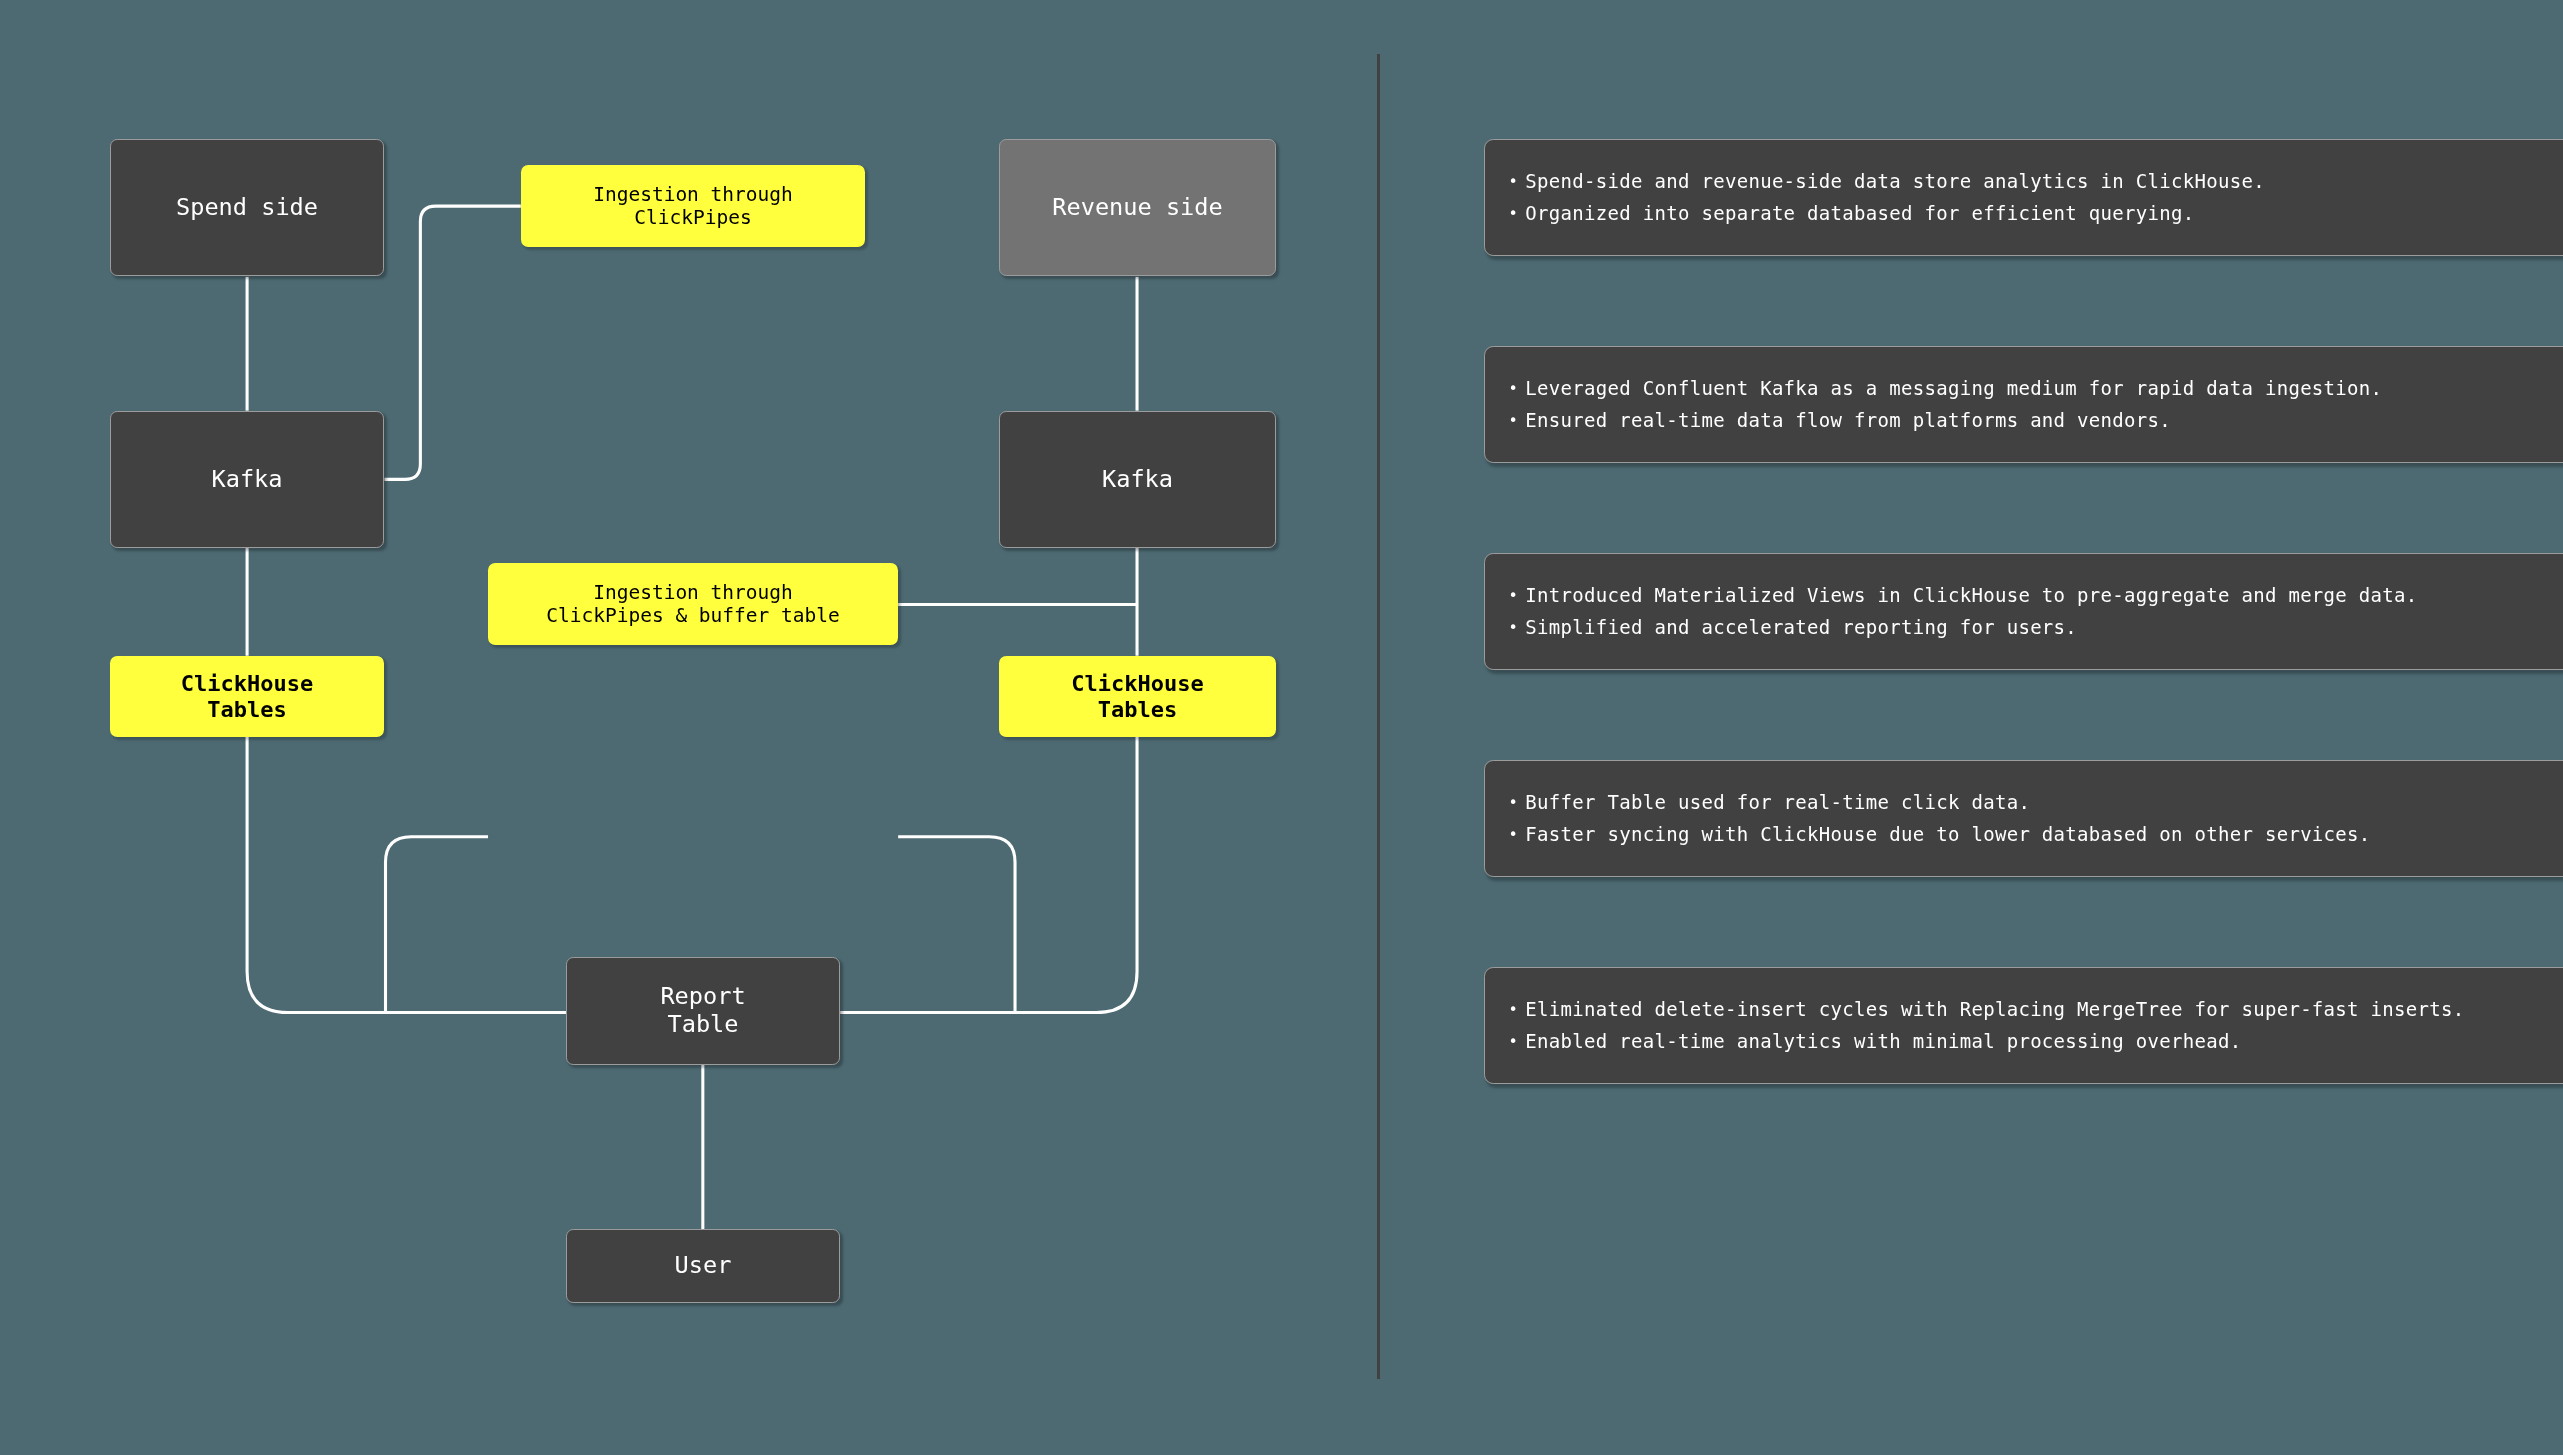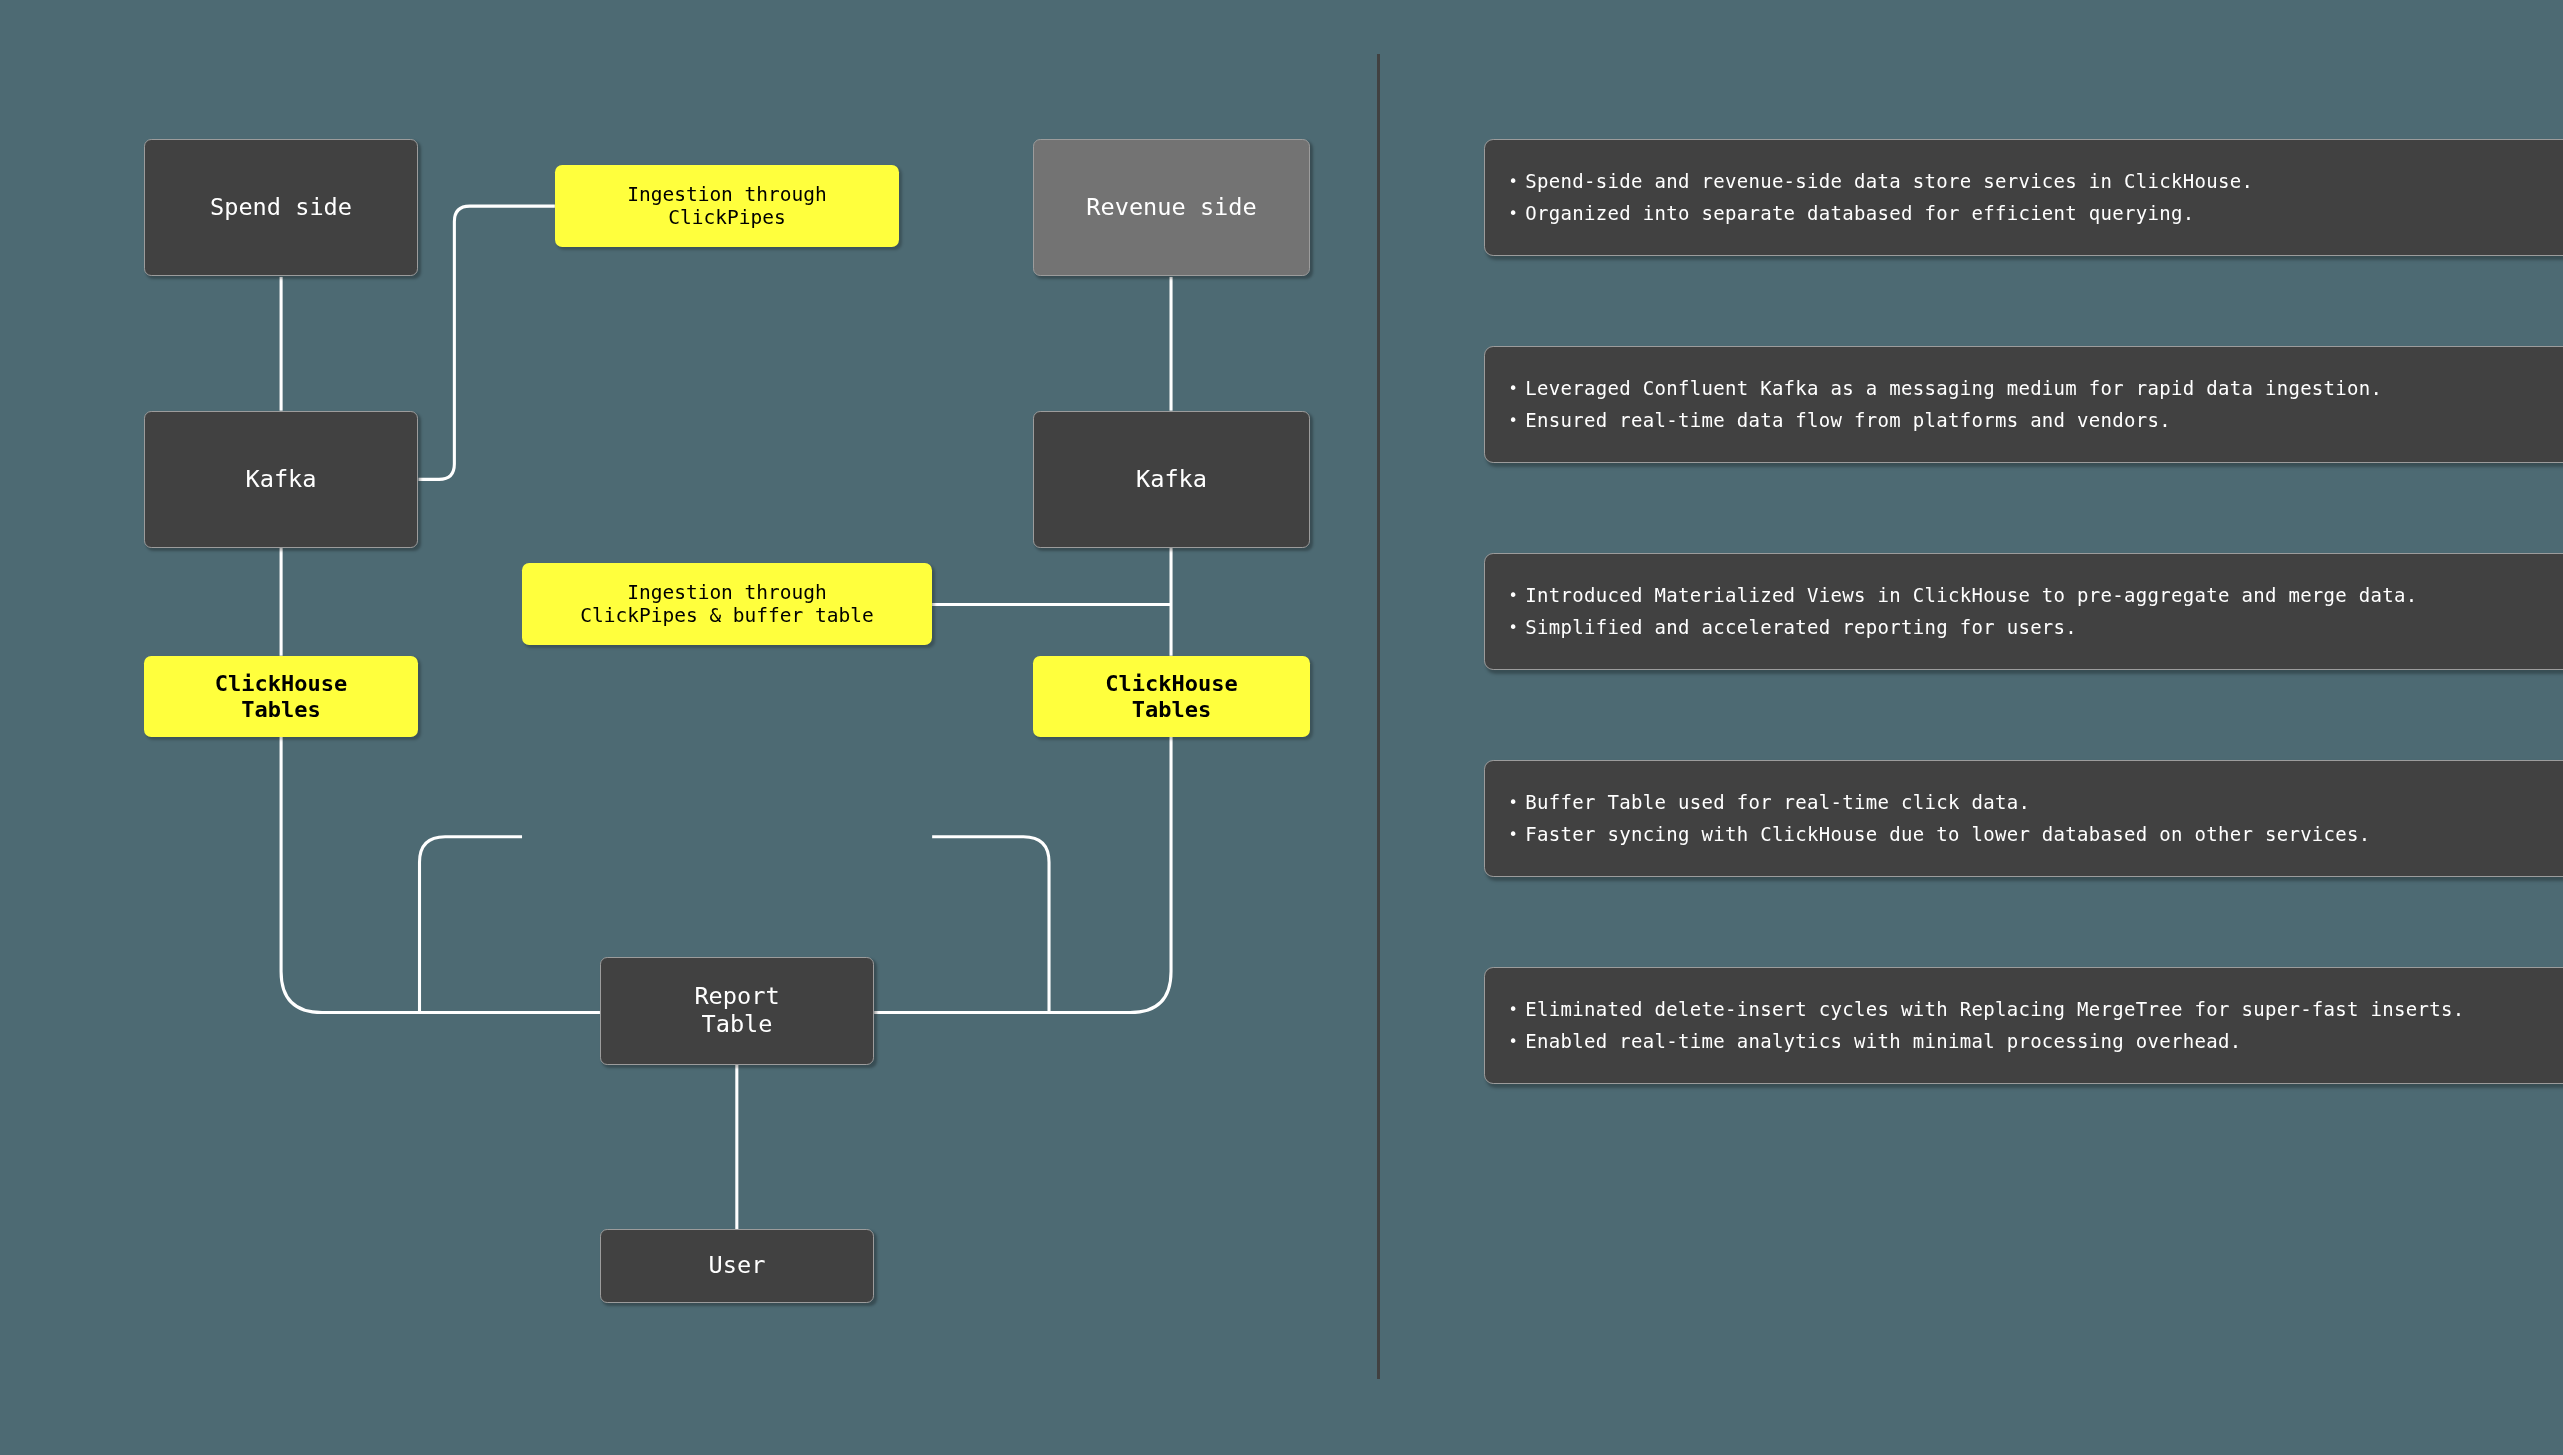--- a/index.html
+++ b/index.html
@@ -16,21 +16,20 @@
     height: 1456px;
     background: #4d6a73;
   }
 
   
   #diagram-area {
     position: absolute;
     left: 0; top: 0;
     width: 1379px;
     height: 1456px;
-    margin-left: 34px;
   }
   #edges {
     position: absolute;
     left: 0; top: 0;
     width: 1379px; height: 1456px;
     pointer-events: none;
   }
 
   .node {
     position: absolute;
@@ -146,21 +145,21 @@
     <div class="node dark" style="left: 566px; top: 1229px; width: 274px; height: 74px; font-size: 23.6px; background: rgb(65, 65, 65); border-color: rgb(156, 156, 156);"><span>User</span></div>
     <div class="node dark" style="left: 566px; top: 957px; width: 274px; height: 108px; font-size: 23.6px; background: rgb(65, 65, 65); border-color: rgb(156, 156, 156);"><span>Report
 Table</span></div>
   </div>
 
   <div id="divider" style="background: rgb(65, 65, 65);"></div>
 
   <div id="panels">
 
     <div class="panel">
-      <div class="bullet"><span class="dot">•</span><span>Spend-side and revenue-side data store services in ClickHouse.</span></div>
+      <div class="bullet"><span class="dot">•</span><span>Spend-side and revenue-side data store analytics in ClickHouse.</span></div>
       <div class="bullet"><span class="dot">•</span><span>Organized into separate databased for efficient querying.</span></div>
     </div>
 
     <div class="panel">
       <div class="bullet"><span class="dot">•</span><span>Leveraged Confluent Kafka as a messaging medium for rapid data ingestion.</span></div>
       <div class="bullet"><span class="dot">•</span><span>Ensured real-time data flow from platforms and vendors.</span></div>
     </div>
 
     <div class="panel">
       <div class="bullet"><span class="dot">•</span><span>Introduced Materialized Views in ClickHouse to pre-aggregate and merge data.</span></div>

